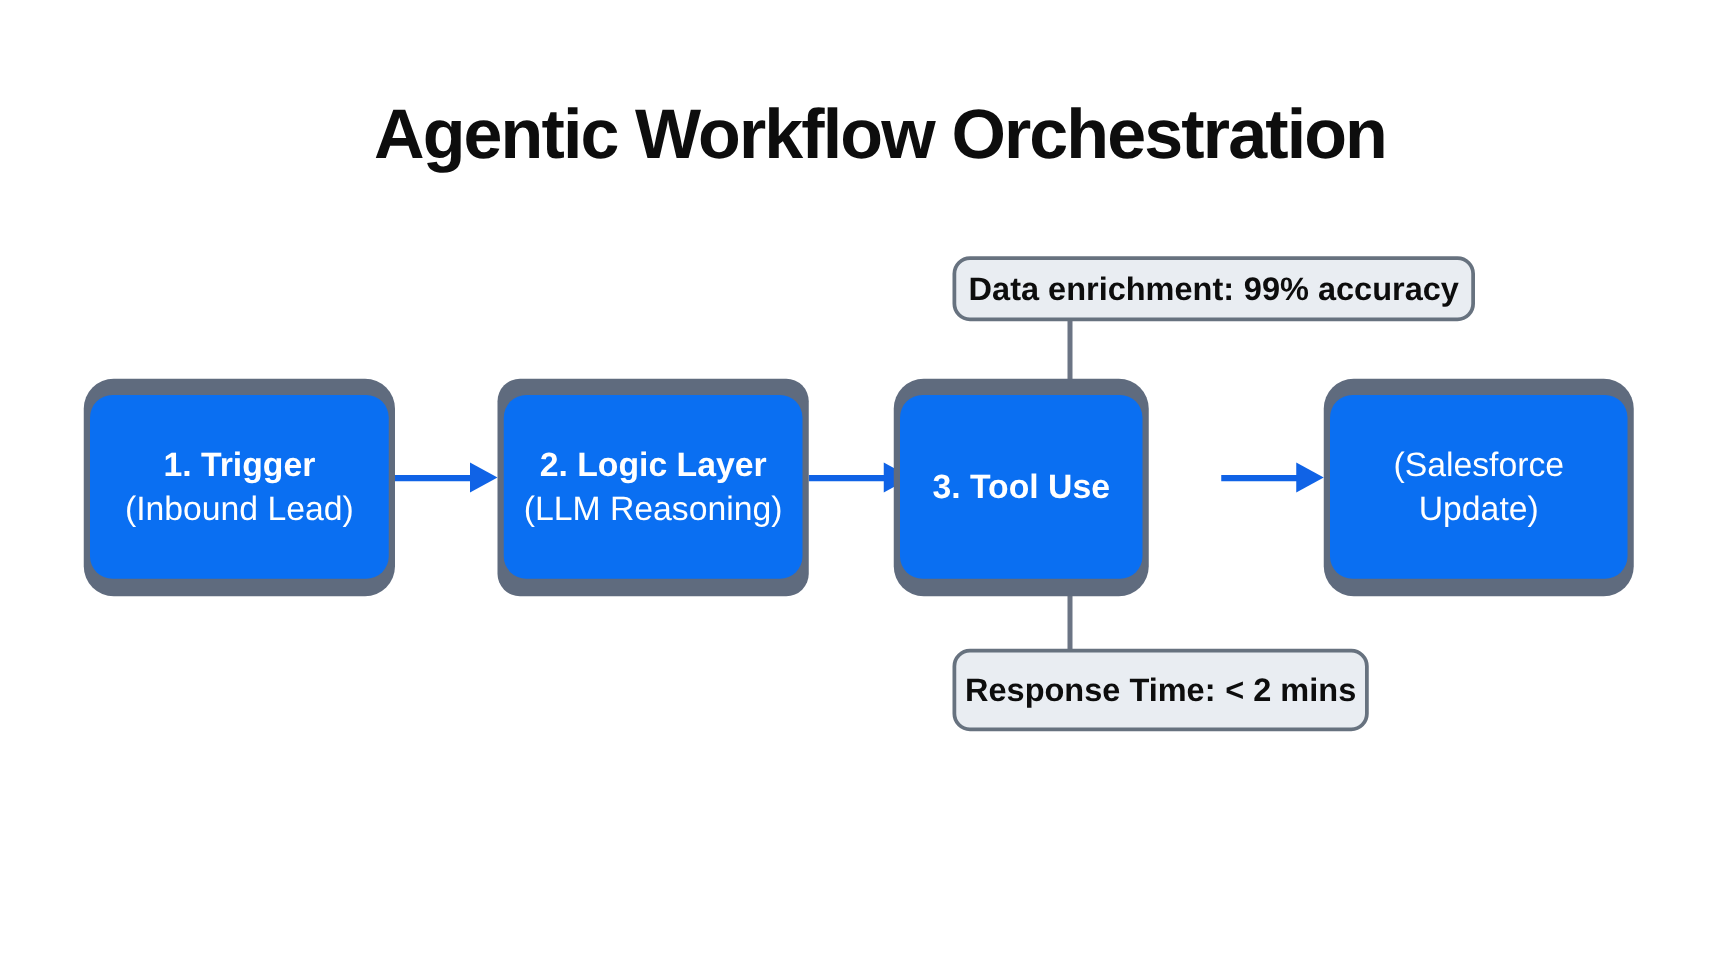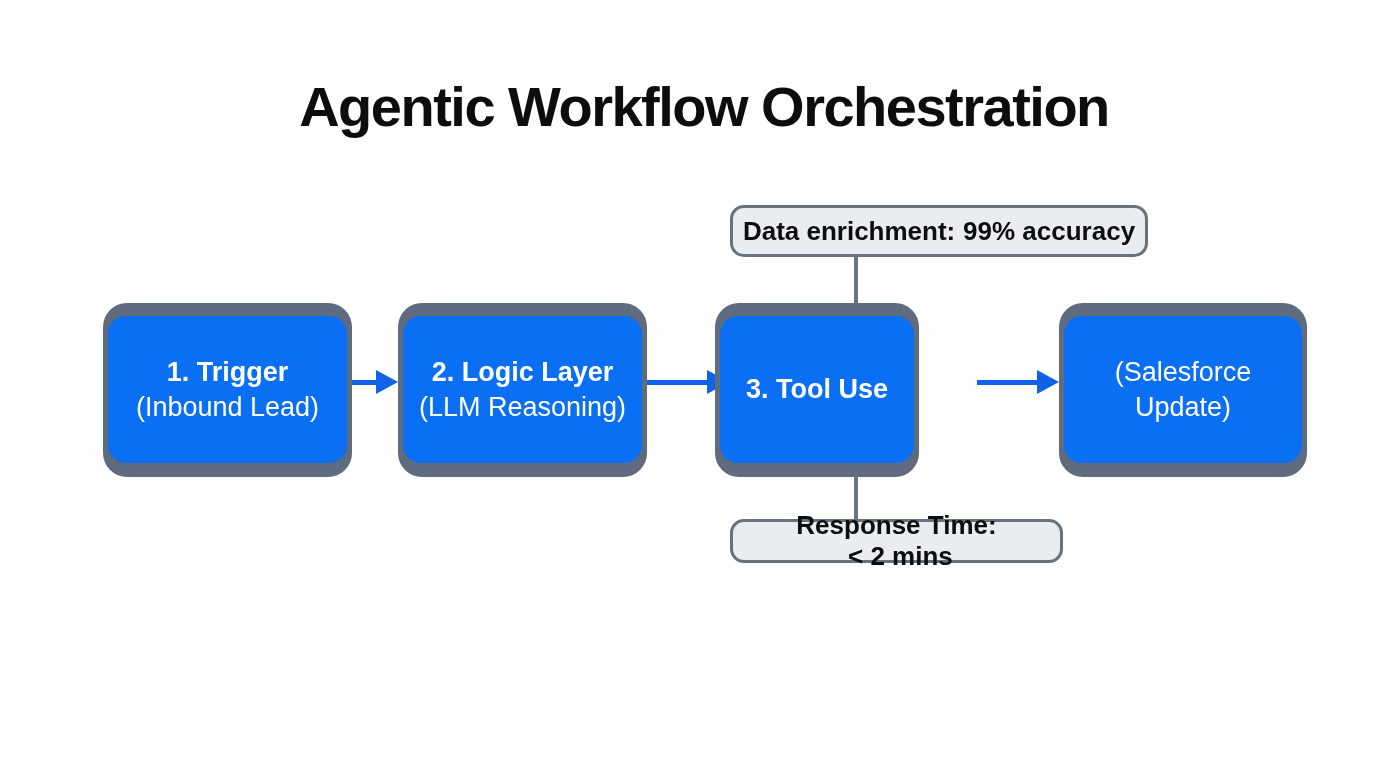--- a/index.html
+++ b/index.html
@@ -42,22 +42,22 @@
   }
   
   .step {
     position: absolute;
     top: 303px;
     height: 174px;
     background: var(--box-frame);
     border-radius: 24px;
     z-index: 2;
   }
-  .step-1 { left: 67px;   width: 249px; margin-left: 36px; }
-  .step-2 { left: 398px;  width: 249px; }
+  .step-1 { left: 67px;   width: 249px; }
+  .step-2 { left: 398px;  width: 249px; border-radius: 18px; }
   .step-3 { left: 715px;  width: 204px; }
   .step-4 { left: 1059px; width: 248px; }
   .step-inner {
     position: absolute;
     left: 5px; right: 5px; top: 13px; bottom: 14px;
     background: var(--box-fill);
     border-radius: 18px;
     display: flex;
     flex-direction: column;
     align-items: center;
@@ -115,23 +115,24 @@
     background: var(--annotation-bg);
     border: 3px solid var(--annotation-border);
     border-radius: 14px;
     display: flex;
     align-items: center;
     justify-content: center;
     font-size: 26px;
     color: var(--annotation-text);
     white-space: nowrap;
     z-index: 2;
+    margin-left: 32px;
   }
   .annotation-top    { left: 730px; top: 205px; width: 418px; height: 52px; }
-  .annotation-bottom { left: 730px; top: 519px; width: 333px; height: 44px; flex-direction: column; }
+  .annotation-bottom { left: 730px; top: 519px; width: 333px; height: 66px; }
   .ann-label { font-weight: 700; }
   .ann-value { font-weight: 700; margin-left: 0.3em; }
 </style>
 </head>
 <body>
 
 <div class="canvas">
 
   <h1 class="title">Agentic Workflow Orchestration</h1>
 

